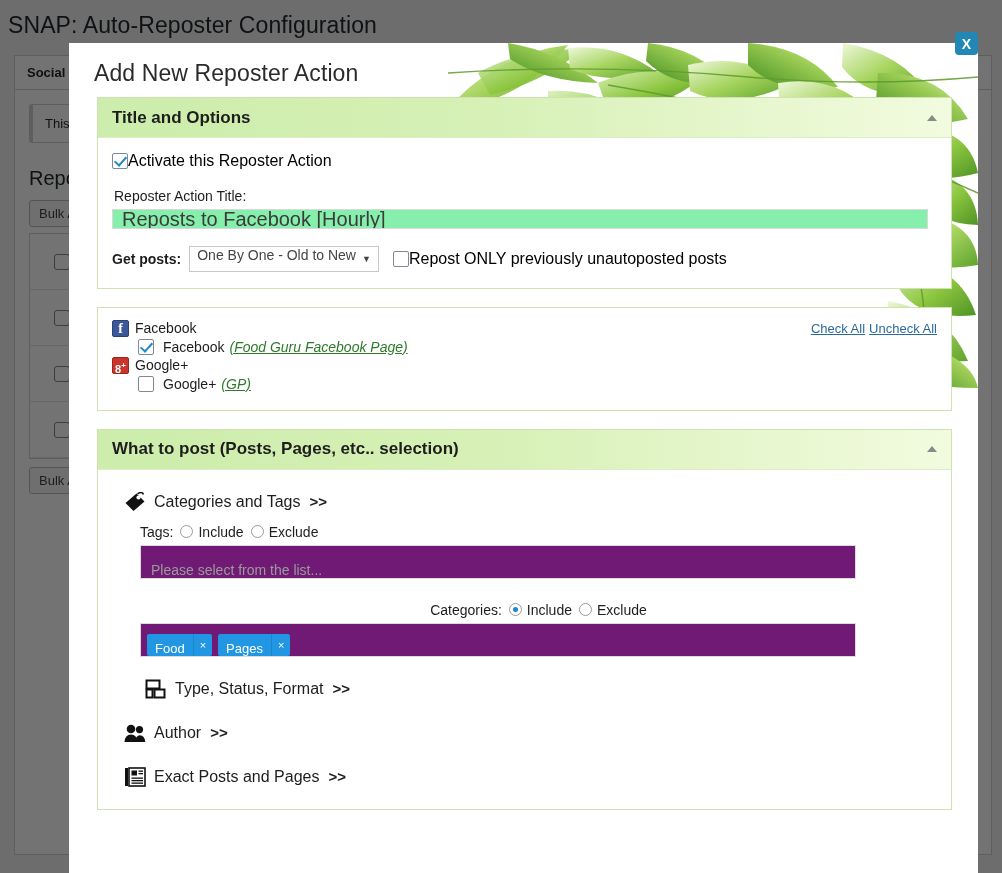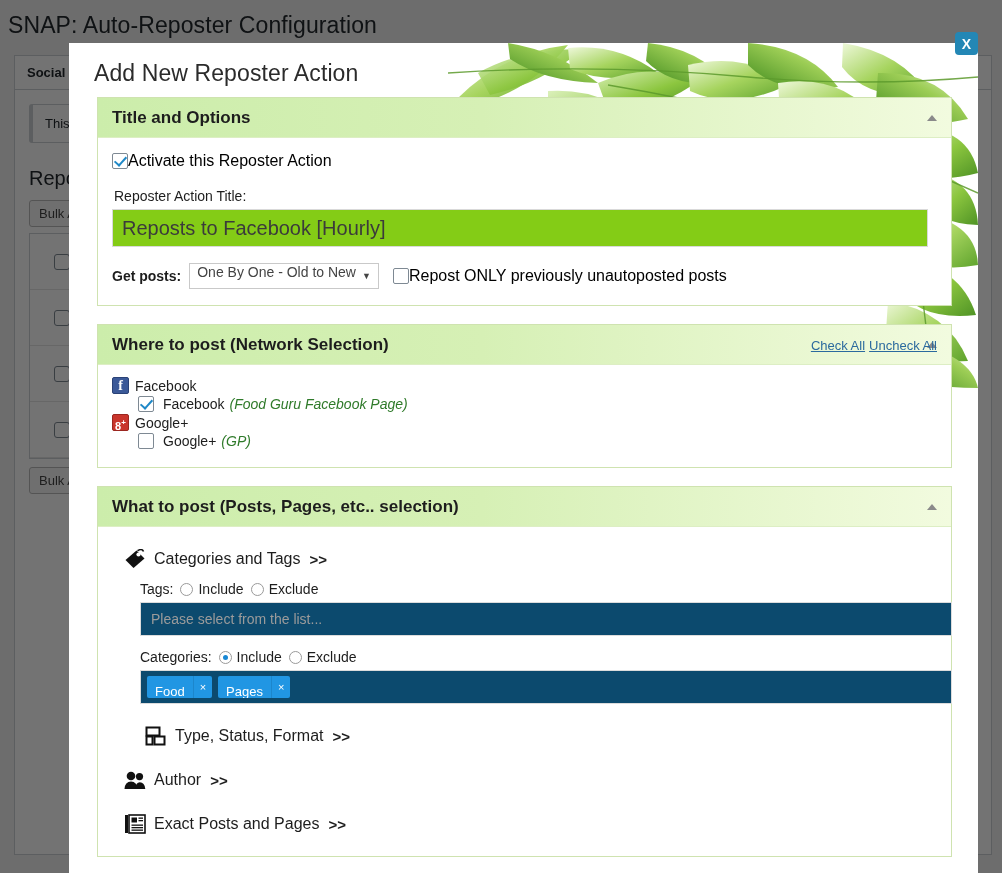--- a/index.html
+++ b/index.html
@@ -189,23 +189,23 @@
     border: solid #1e88c7;
     border-width: 0 2px 2px 0;
     transform: rotate(42deg);
   }
   .field-label {
     font-size: 14px; color: #1d1d1d;
     margin: 18px 0 5px 2px;
   }
   .text-input {
     width: 100%;
-    height: 38px;
+    height: 20px;
     border: 1px solid #d9d9d9;
-    background: #84cc16;
+    background: #86efac;
     font-size: 20px;
     color: #3b3b3b;
     padding: 0 9px;
     font-family: "Liberation Sans", sans-serif;
     outline: none;
   }
   .getposts-row { margin-top: 16px; align-items: center; }
   .getposts-label {
     font-size: 14px; font-weight: bold; color: #1d1d1d;
     margin-right: 8px;
@@ -227,21 +227,21 @@
     font-size: 9px; color: #444;
   }
   .spacer-14 { width: 14px; }
 
   
   .net-root { display: flex; align-items: center; margin-bottom: 1px; }
   .net-name { font-size: 14px; color: #1d1d1d; margin-left: 6px; }
   .net-child { display: flex; align-items: center; margin: 2px 0 2px 26px; }
   .net-child-name { font-size: 14px; color: #1d1d1d; margin-left: 9px; }
   .net-child-acct {
-    font-size: 14px; font-style: italic; color: #2f7a2a; margin-left: 5px;
+    font-size: 14px; font-style: italic; color: #2f7a2a; margin-left: 5px; text-decoration: underline;
   }
   .net-links {
     position: absolute; right: 14px; top: 13px;
     font-size: 13px;
   }
   .net-links a {
     color: #2b6a9e; text-decoration: underline; cursor: pointer;
   }
   .net-links span.gap { display: inline-block; width: 4px; }
 
@@ -301,26 +301,26 @@
     content: "";
     position: absolute;
     left: 3px; top: 3px;
     width: 5px; height: 5px;
     border-radius: 50%;
     background: #1787d4;
   }
   .select2 {
     margin-top: 5px;
     border: 1px solid #dcdcdc;
-    background: #0c4a6e;
+    background: #701a75;
     min-height: 34px;
-    display: flex; align-items: center;
+    display: flex; align-items: flex-end;
     padding: 0 6px;
     font-size: 14px;
-    width: 812px;
+    width: 716px;
   }
   .select2 .ph { color: #9b9b9b; padding-left: 4px; }
   .tag-chip {
     display: inline-flex; align-items: stretch;
     background: #2196e3;
     color: #fff;
     border-radius: 2px;
     margin-right: 6px;
     overflow: hidden;
     height: 22px;
@@ -461,24 +461,20 @@
           </span>
           <span class="spacer-14"></span>
           <span class="checkbox"></span>
           <span class="chk-label">Repost ONLY previously unautoposted posts</span>
         </div>
 
       </div>
     </div>
 
     <div class="panel">
-      <div class="panel-head">
-        <span>Where to post (Network Selection)</span>
-        <span class="panel-toggle"></span>
-      </div>
       <div class="panel-body" style="padding-top:12px;">
 
         <div class="net-links">
           <a>Check All</a><span class="gap"></span><a>Uncheck All</a>
         </div>
 
         <div class="net-root">
           <span class="ico-fb">f</span>
           <span class="net-name">Facebook</span>
         </div>
@@ -523,21 +519,21 @@
             <span>Tags:</span>
             <span class="radio"></span>
             <span>Include</span>
             <span class="radio"></span>
             <span>Exclude</span>
           </div>
           <div class="select2">
             <span class="ph">Please select from the list...</span>
           </div>
 
-          <div class="inline-radios" style="margin-top:13px;">
+          <div class="inline-radios" style="margin-top:23px;justify-content:center;">
             <span>Categories:</span>
             <span class="radio sel"></span>
             <span>Include</span>
             <span class="radio"></span>
             <span>Exclude</span>
           </div>
           <div class="select2">
             <span class="tag-chip">
               <span class="txt">Food</span>
               <span class="x">×</span>

